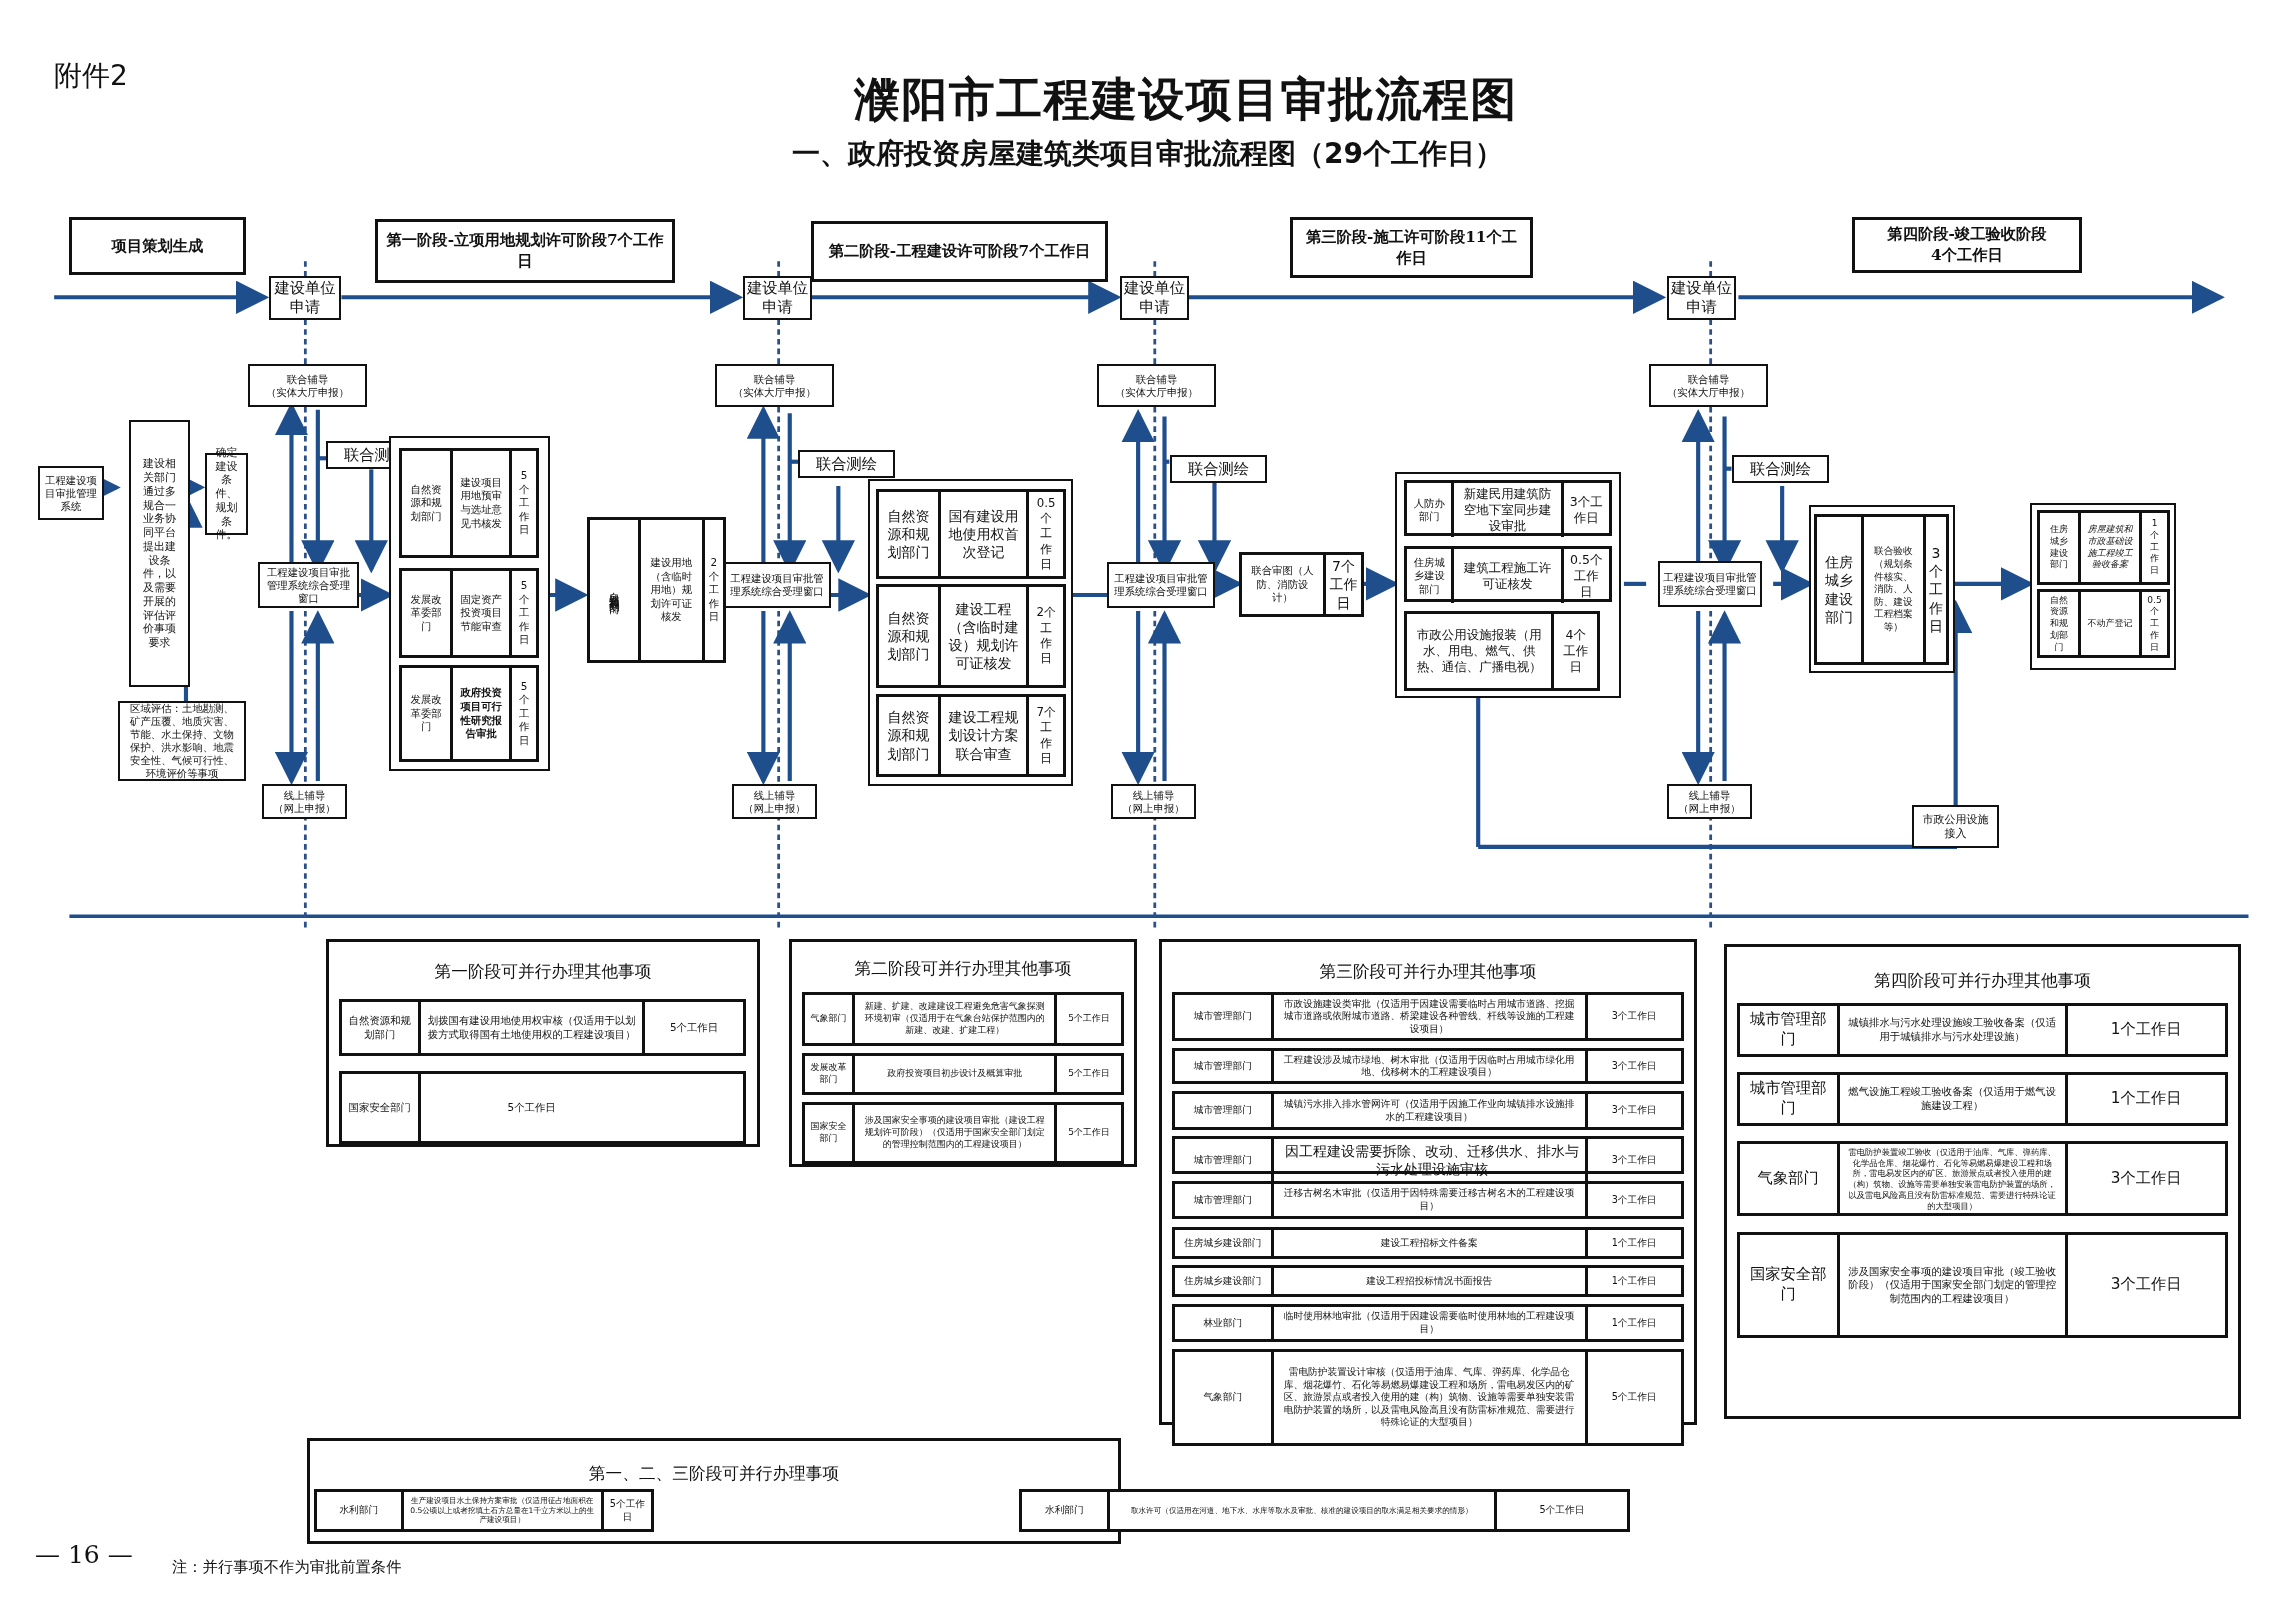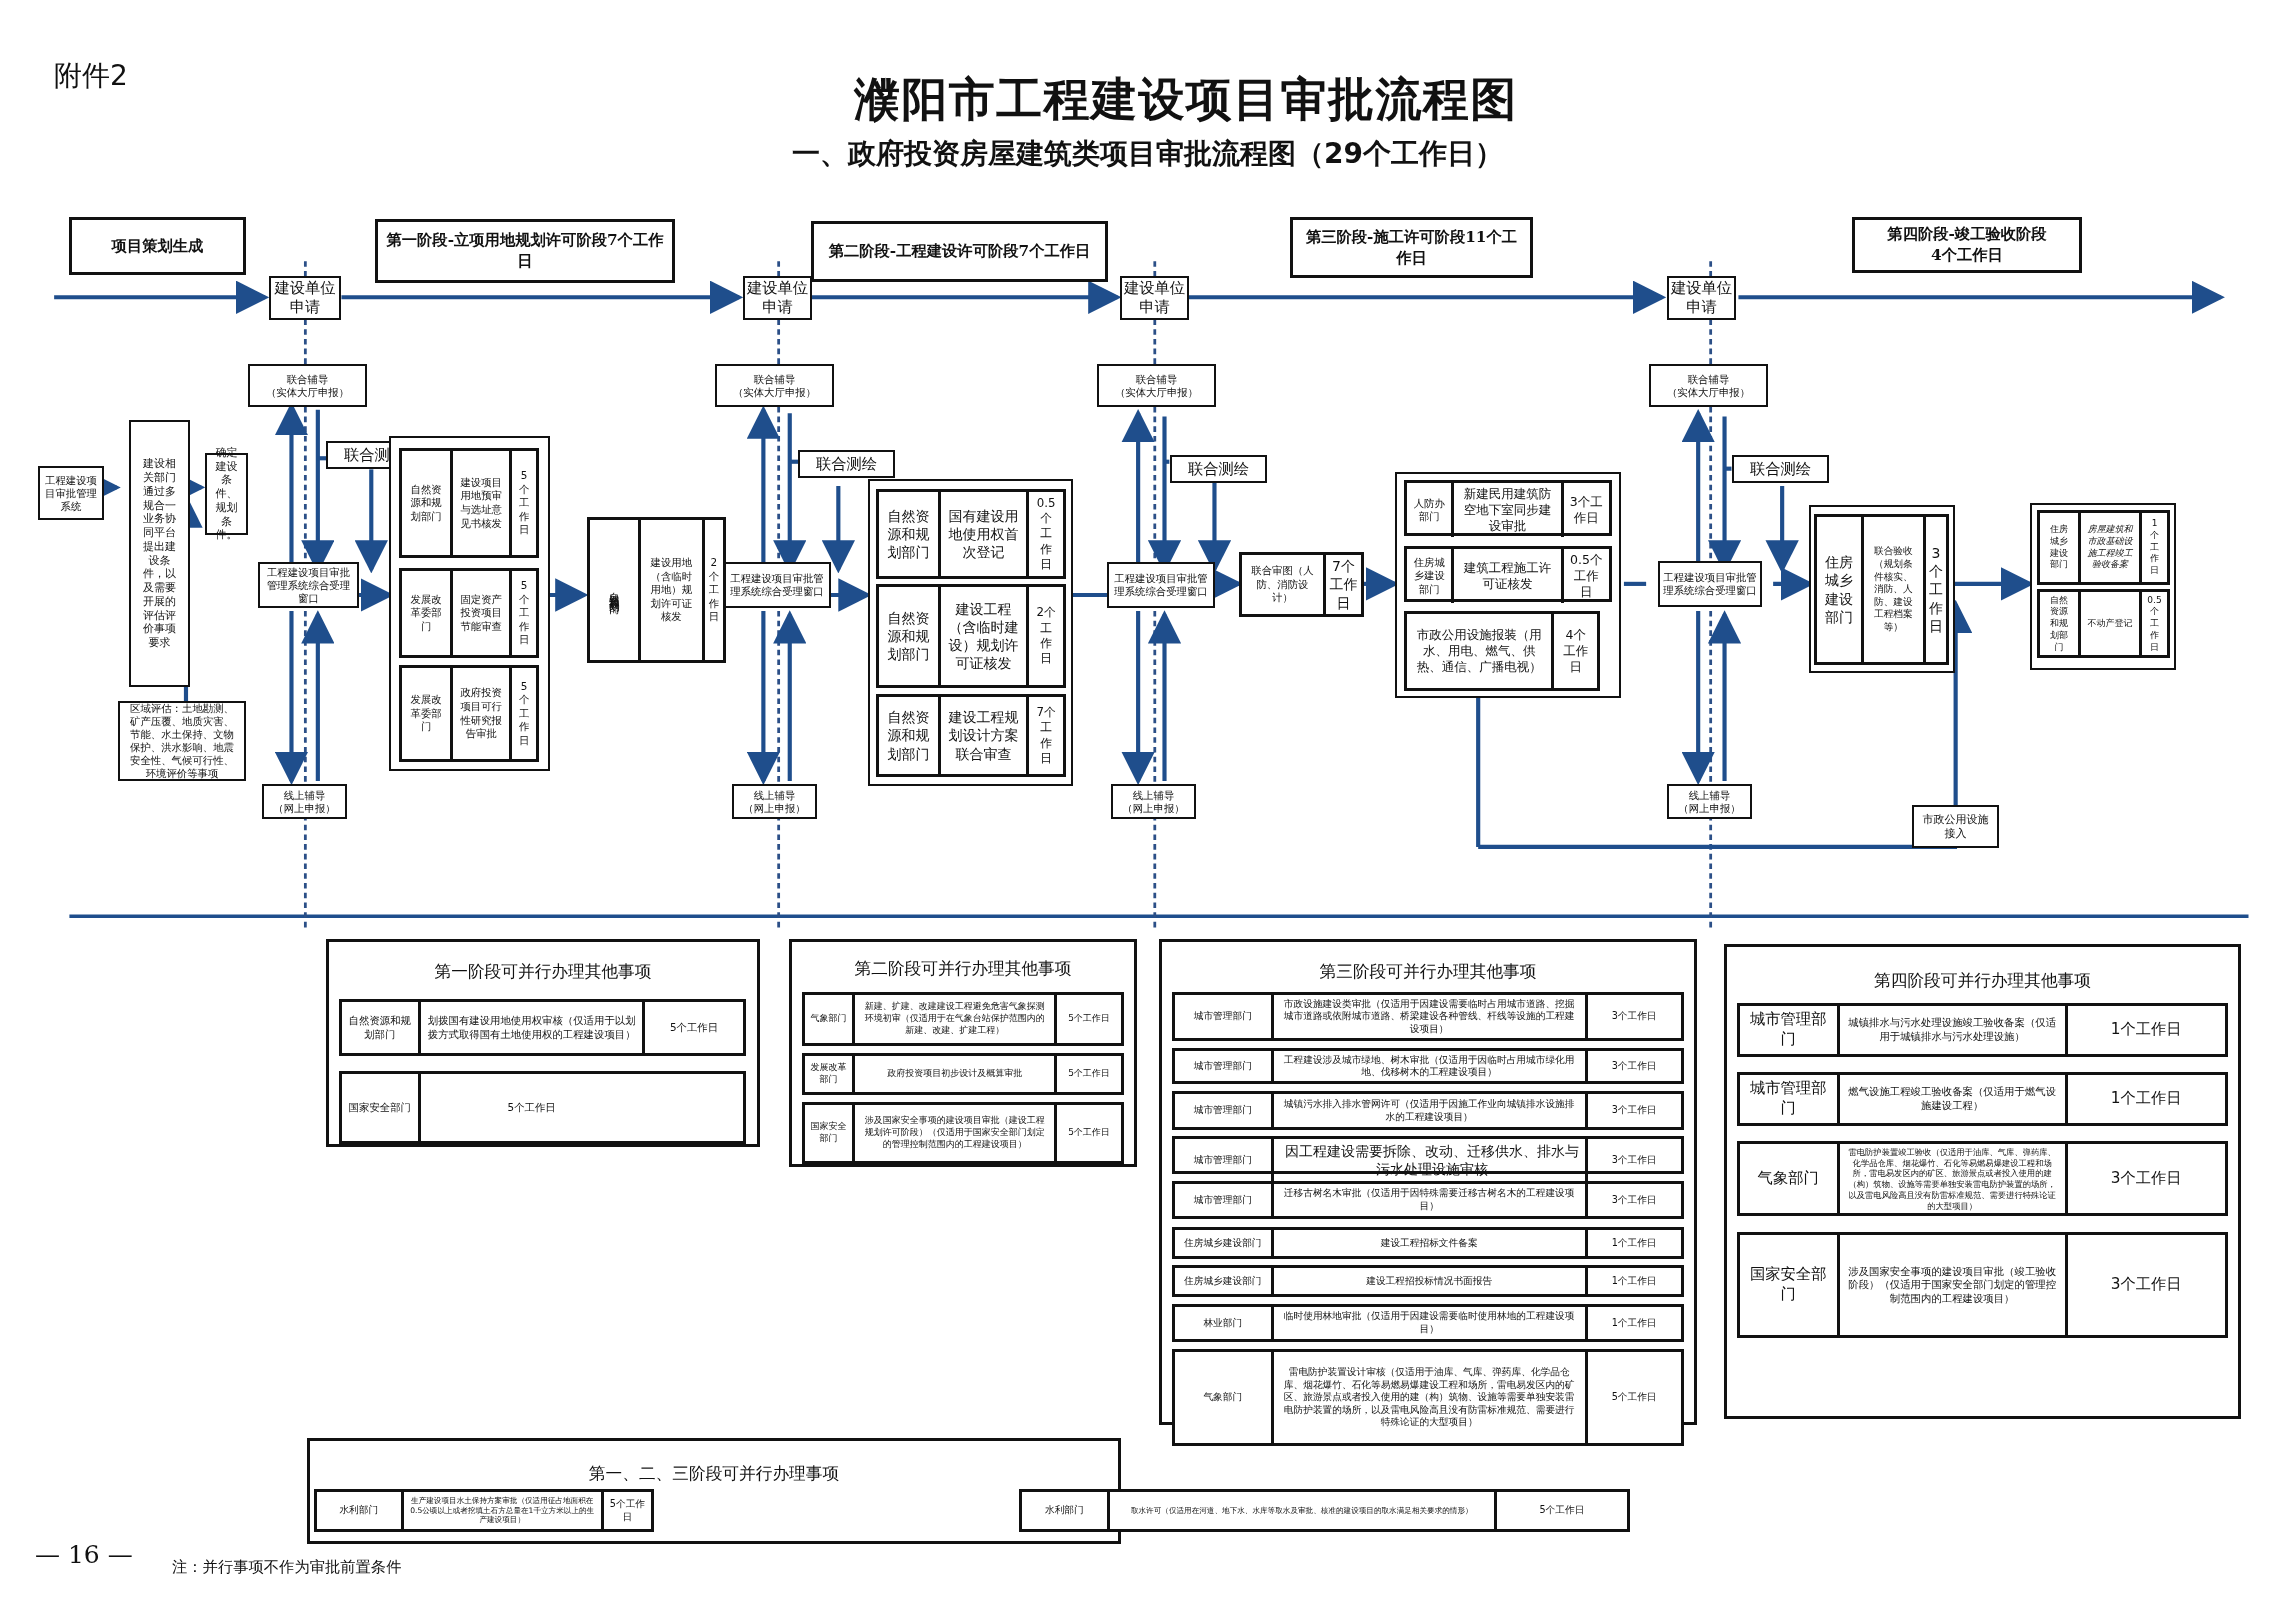--- a/index.html
+++ b/index.html
@@ -204,21 +204,21 @@
       <div style="font-size: 10.4px;">建设项目用地预审与选址意见书核发</div>
       <div style="font-size: 10.4px;">5个工作日</div>
     </div>
     <div class="row3" style="left: 399px; top: 568px; width: 140px; height: 90px; grid-template-columns: 36% 44% 20%;">
       <div style="font-size: 10.4px;">发展改革委部门</div>
       <div style="font-size: 10.4px;">固定资产投资项目节能审查</div>
       <div style="font-size: 10.4px;">5个工作日</div>
     </div>
     <div class="row3" style="left: 399px; top: 665px; width: 140px; height: 97px; grid-template-columns: 36% 44% 20%;">
       <div style="font-size: 10.4px;">发展改革委部门</div>
-      <div style="font-size: 10.4px;">政府投资项目可行性研究报告审批</div>
+      <div style="font-size: 10.4px; font-weight: bold;">政府投资项目可行性研究报告审批</div>
       <div style="font-size: 10.4px;">5个工作日</div>
     </div>
   </div>
 
 <div class="row3" style="left:587px;top:517px;width:139px;height:146px;grid-template-columns:36% 48% 16%;font-size:10.4px;">
   <div class="vt" style="padding:1.4px;">自然资源和规划部门</div>
   <div>建设用地（含临时用地）规划许可证核发</div>
   <div style="padding:1.4px;">2个工作日</div>
 </div>
 

